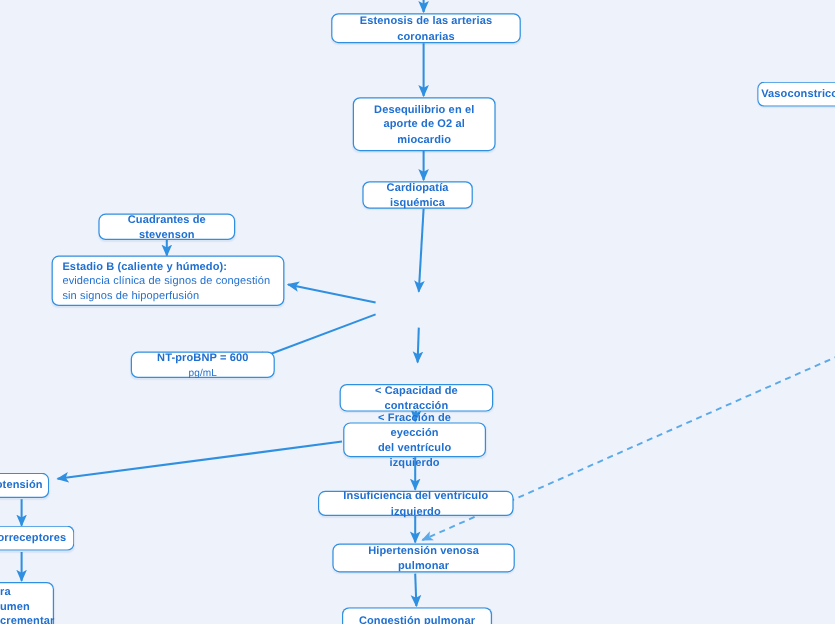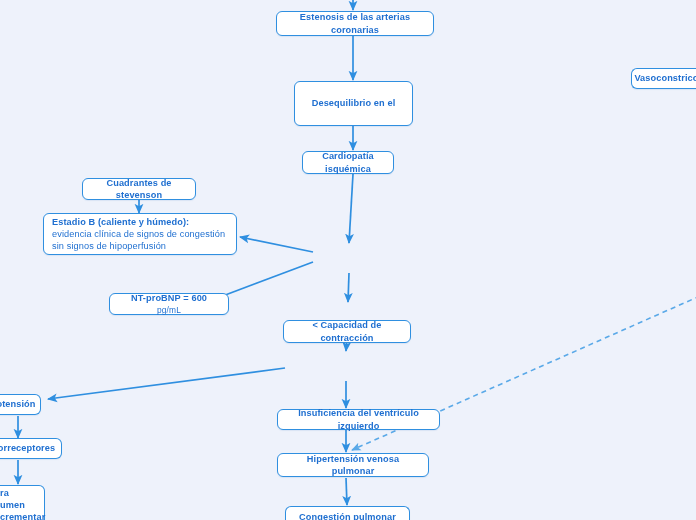--- a/index.html
+++ b/index.html
@@ -107,20 +107,21 @@
     <path d="M700,296 L352,450" stroke="#5aa9e8" stroke-width="1.6" fill="none" stroke-dasharray="5 4" marker-end="url(#arrow-dash)"></path>
   </svg>
 
   <div class="node" style="left:276px; top:11px; width:158px; height:25px;">
     <span>Estenosis de las arterias coronarias</span>
   </div>
 
   <div class="node" style="left:294px; top:81px; width:119px; height:45px;">
     <span>
       <span>Desequilibrio en el</span><br>
+      <span>aporte de O2 al miocardio</span>
     </span>
   </div>
 
   <div class="node" style="left:302px; top:151px; width:92px; height:23px;">
     <span>Cardiopatía isquémica</span>
   </div>
 
 
   <div class="node left-align" style="left:43px; top:213px; width:194px; height:42px;">
     <span><span>Estadio B (caliente y húmedo):</span><span class="soft"> evidencia clínica de signos de congestión sin signos de hipoperfusión</span></span>
@@ -131,22 +132,28 @@
   </div>
 
   <div class="node" style="left:109px; top:293px; width:120px; height:22px;">
     <span><span>NT-proBNP = 600 </span><span class="unit">pg/mL</span></span>
   </div>
 
   <div class="node" style="left:283px; top:303px; width:128px; height:23px;margin-top:17px;">
     <span>&lt; Capacidad de contracción</span>
   </div>
 
+  <div class="node" style="left:286px; top:352px; width:119px; height:29px;">
+    <span>
+      <span>&lt; Fracción de eyección</span><br>
+      <span>del ventrículo izquierdo</span>
+    </span>
+  </div>
 
-  <div class="node" style="left:277px; top:409px; width:163px; height:21px;">
+  <div class="node" style="left:265px; top:409px; width:163px; height:21px;">
     <span>Insuficiencia del ventrículo izquierdo</span>
   </div>
 
   <div class="node" style="left:277px; top:453px; width:152px; height:24px;">
     <span>Hipertensión venosa pulmonar</span>
   </div>
 
   <div class="node clip-bottom" style="left:285px; top:506px; width:125px; height:22px;">
     <span>Congestión pulmonar</span>
   </div>

